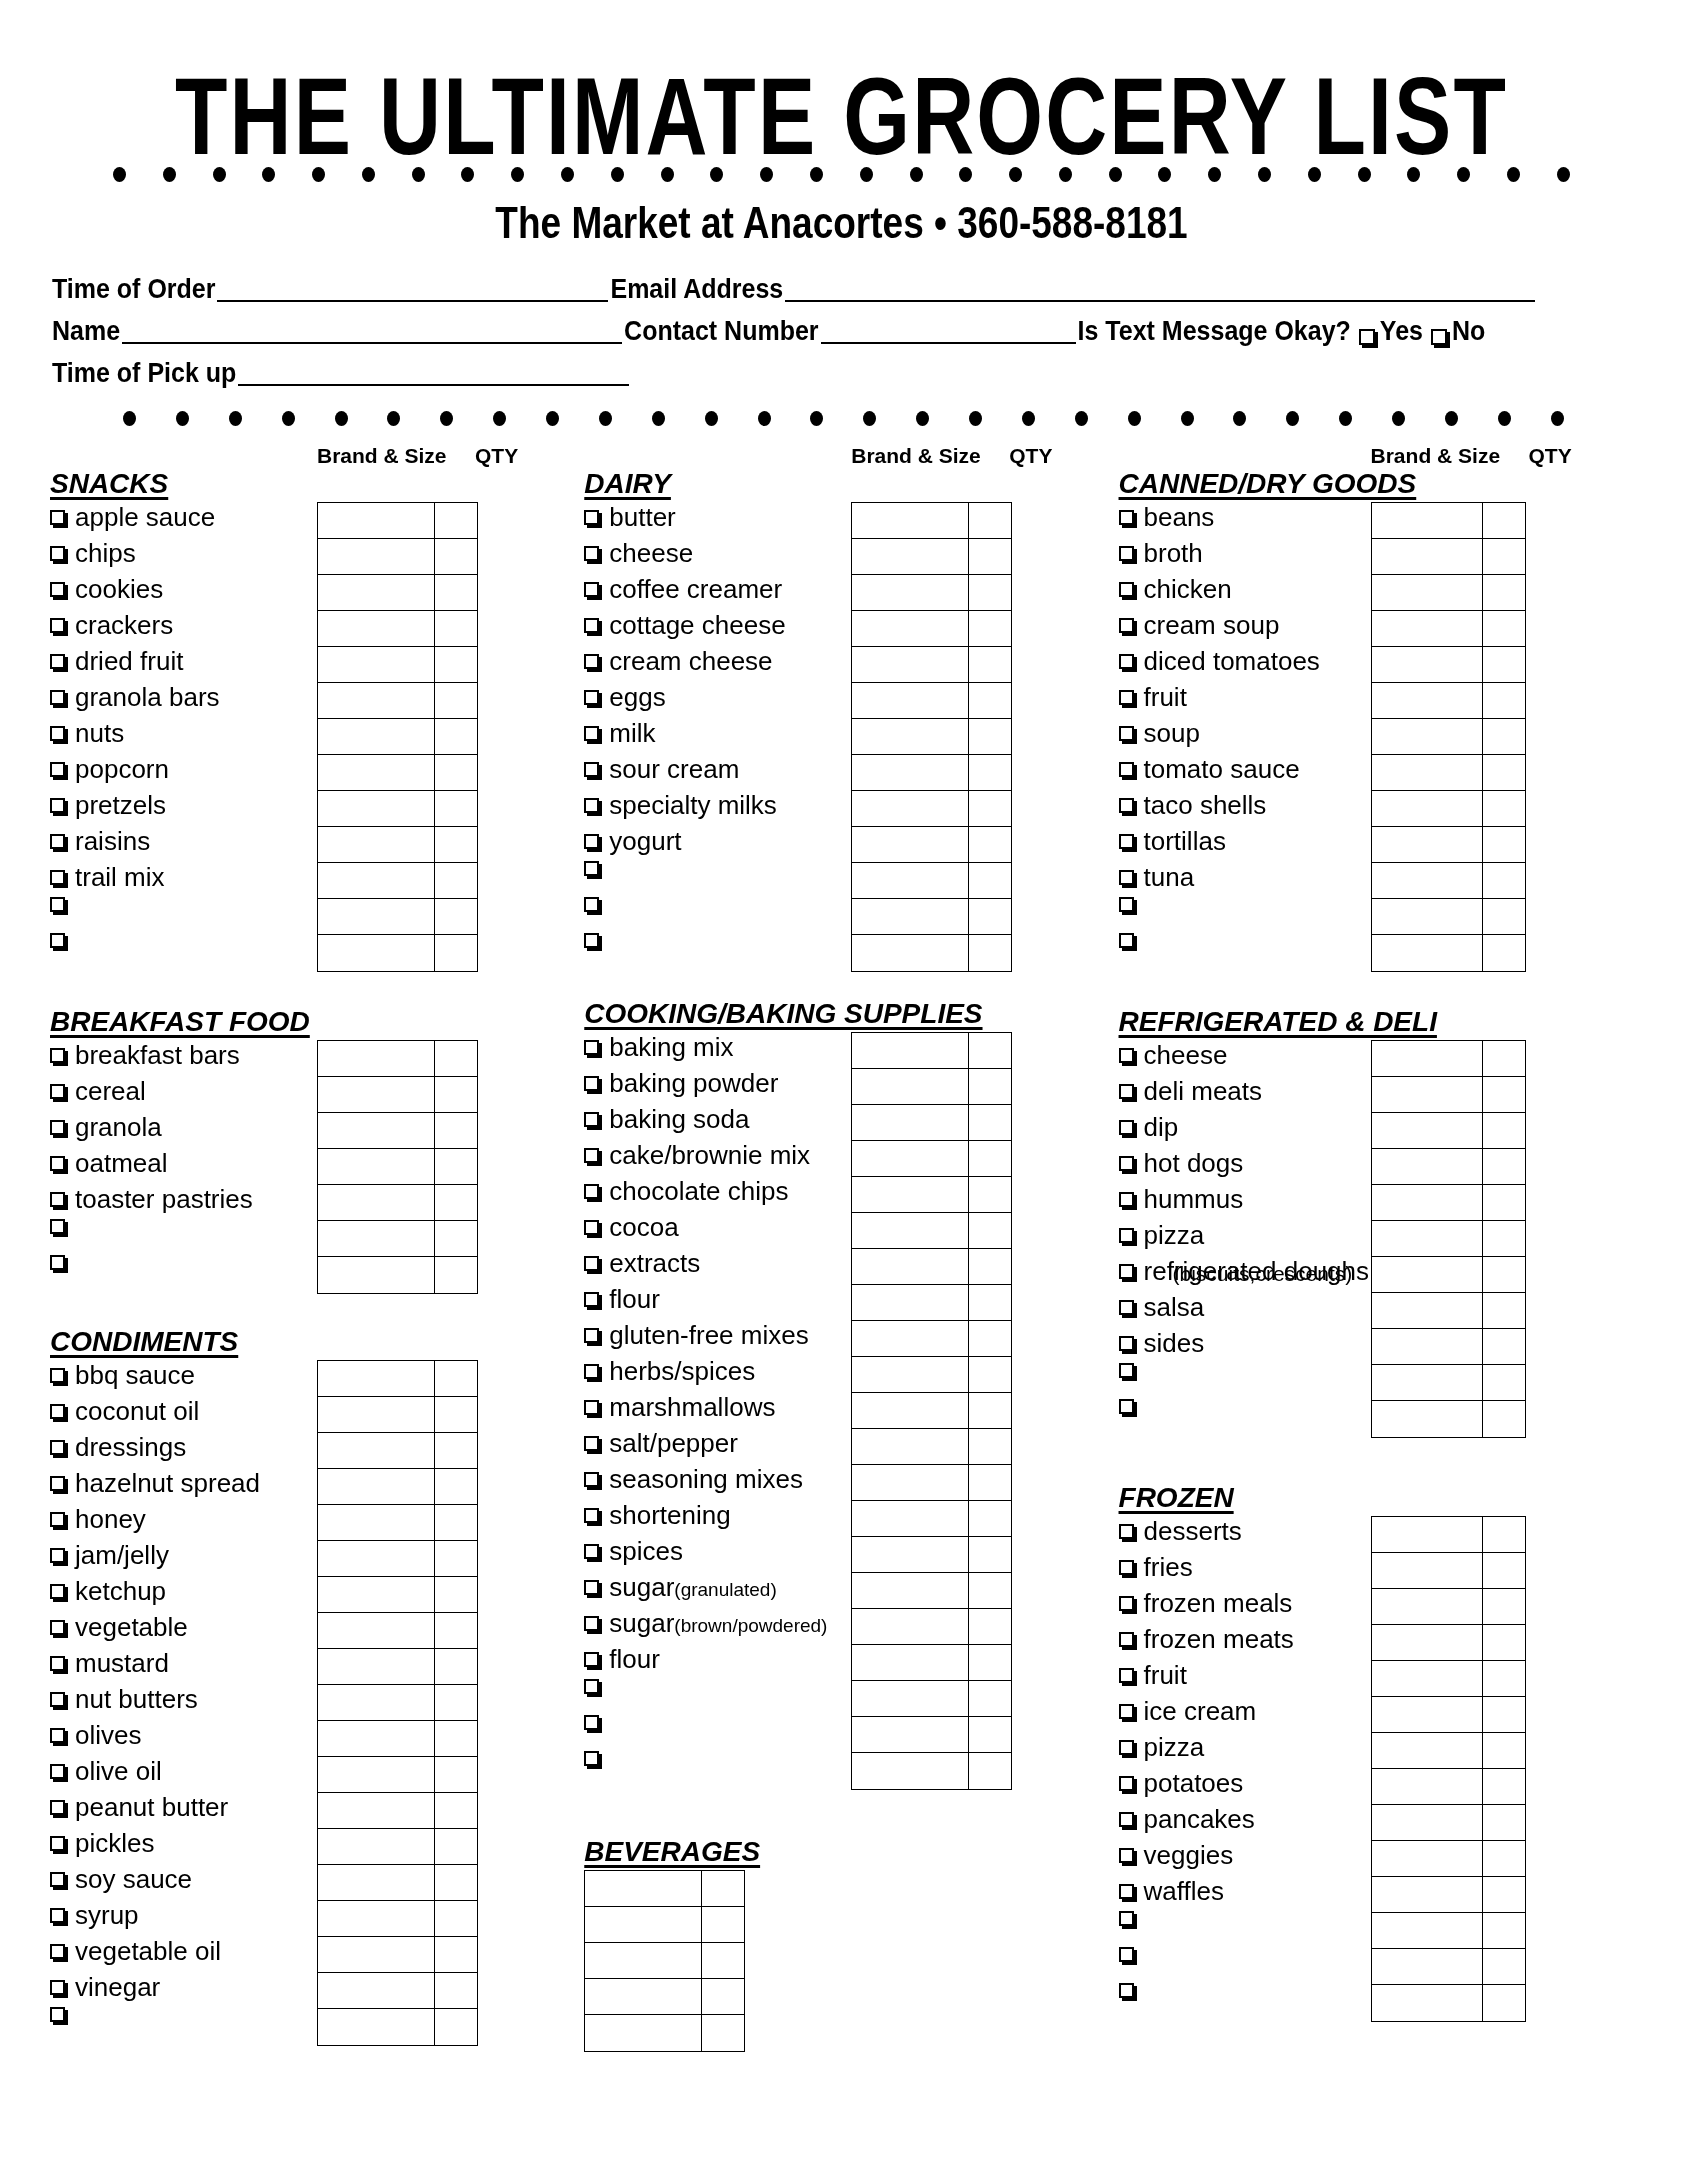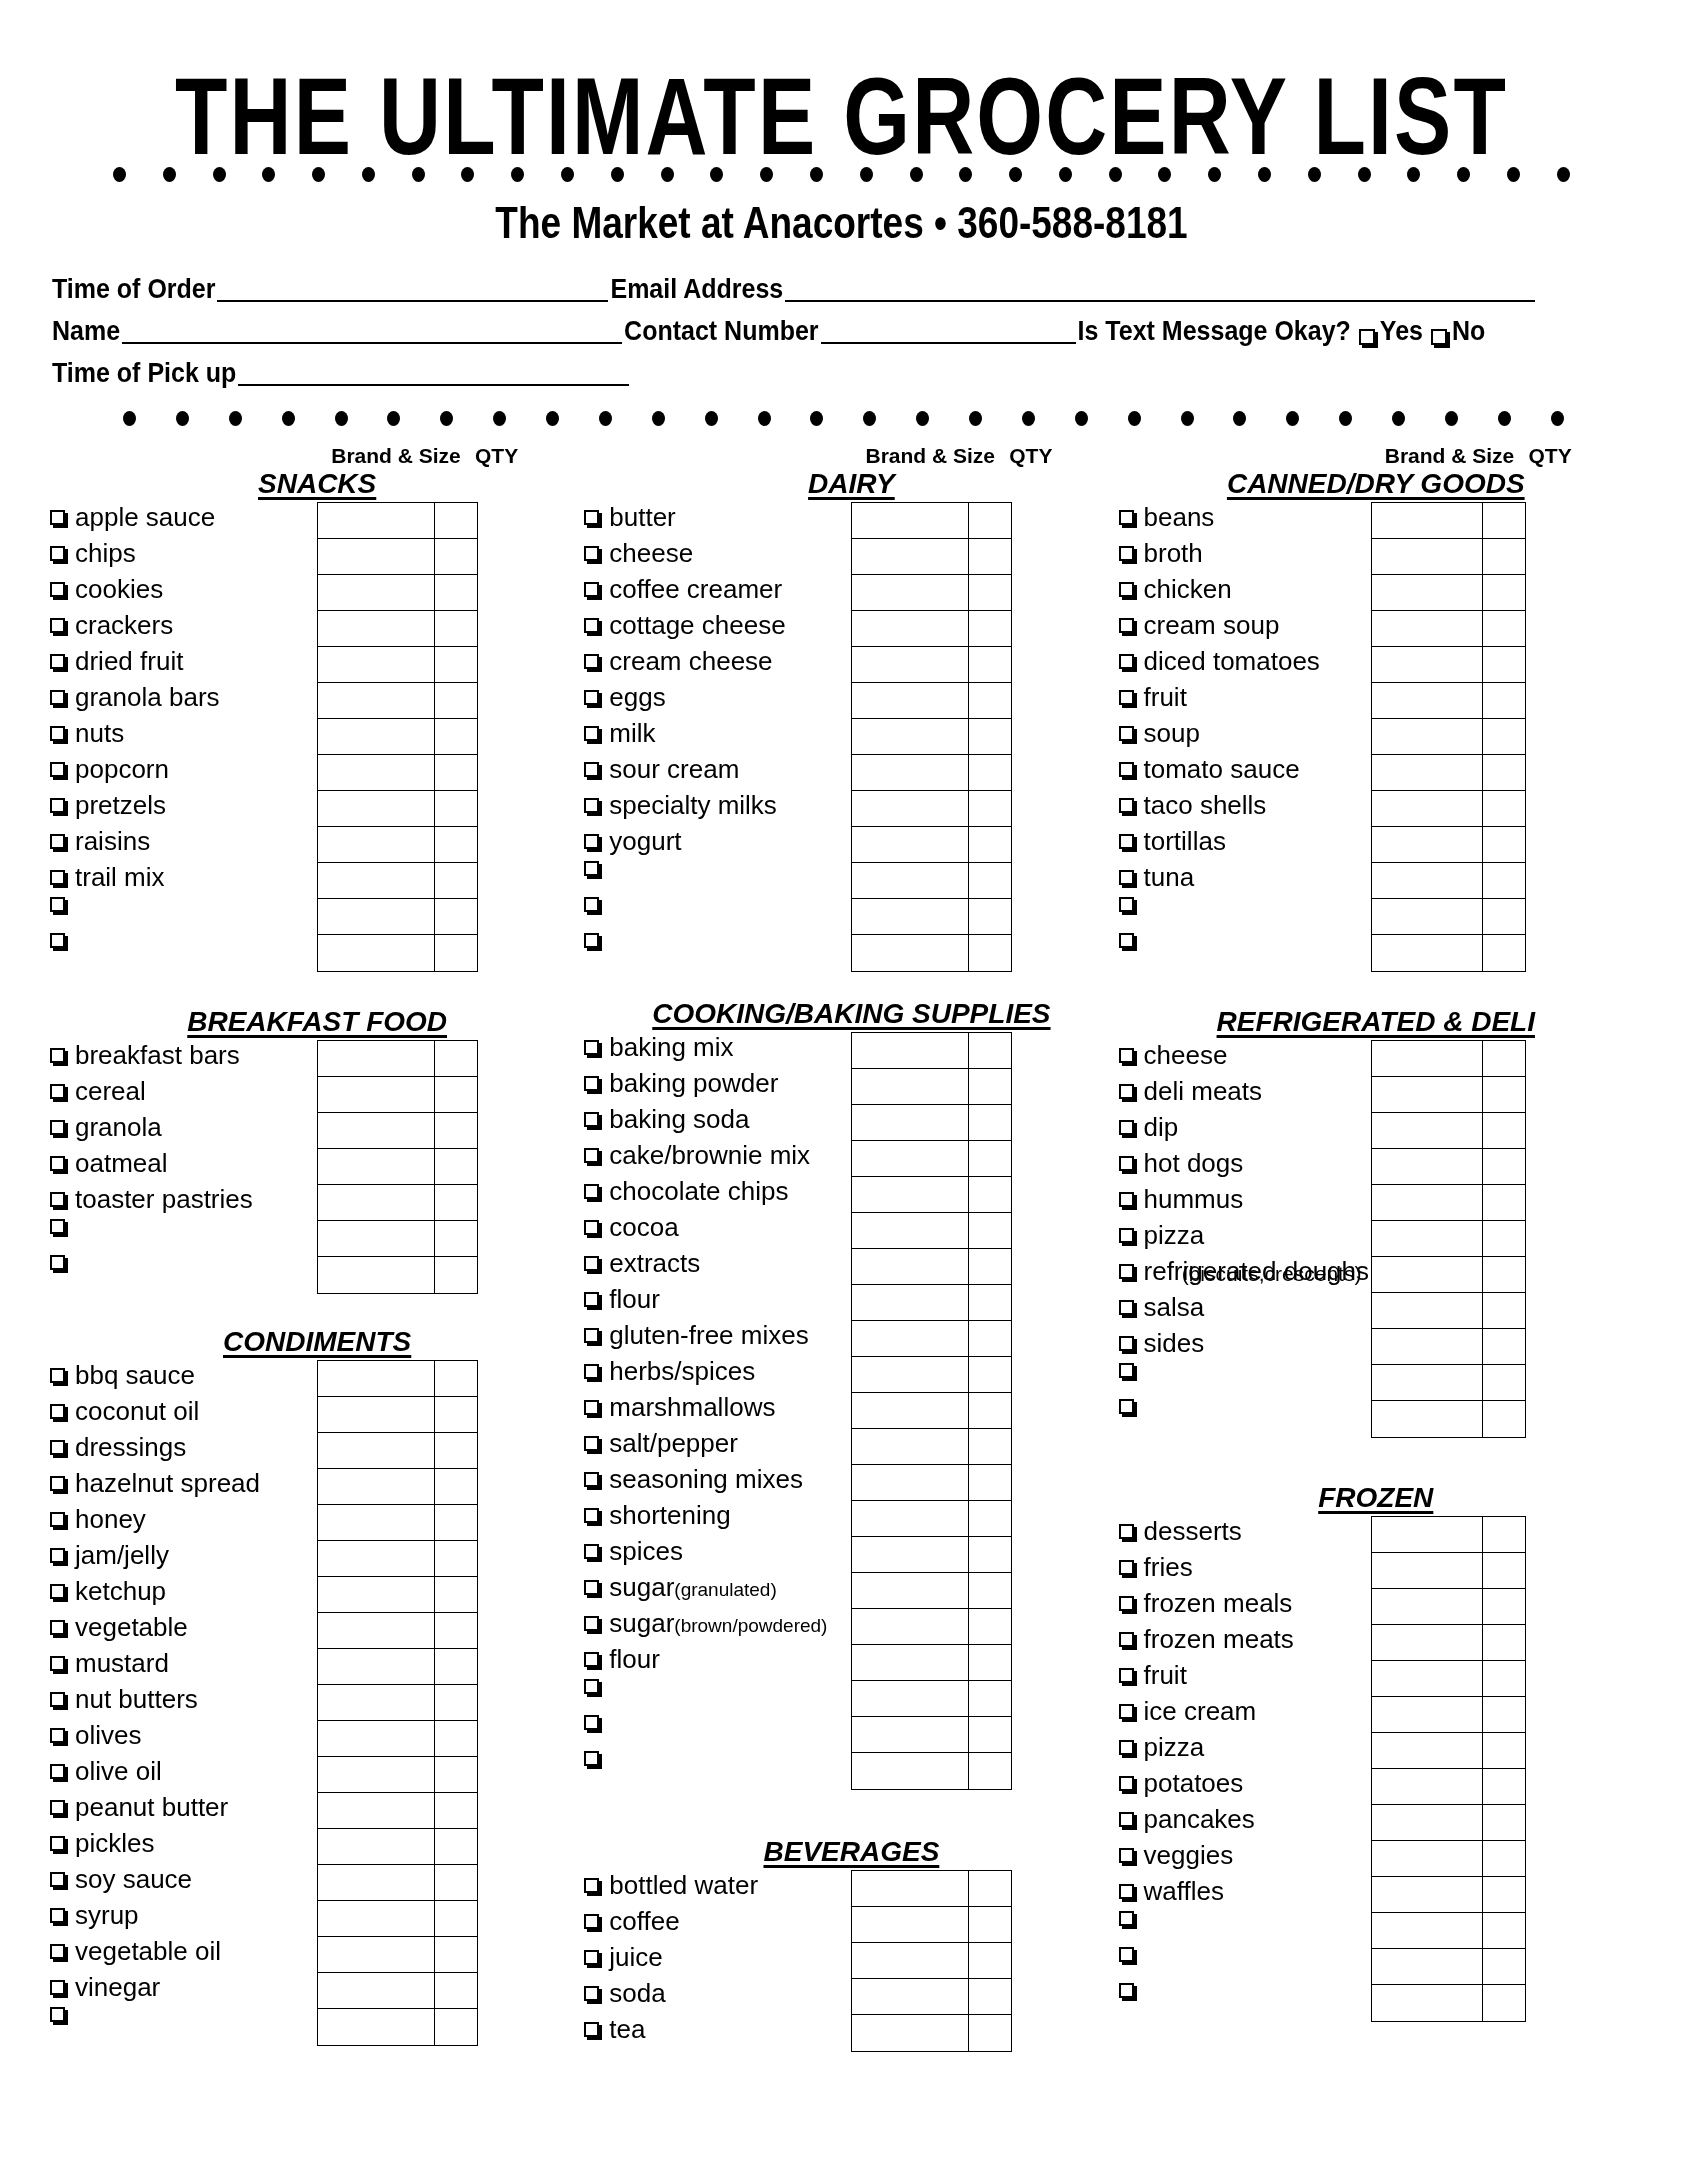--- a/index.html
+++ b/index.html
@@ -95,21 +95,21 @@
     background: #000;
   }
 
   
   .columns {
     display: flex;
     margin-top: 14px;
     padding: 0 6px;
     align-items: flex-start;
   }
-  .col { position: relative; text-align: center; }
+  .col { position: relative; }
   .col-1 { width: 540px; }
   .col-2 { width: 540px; }
   .col-3 { width: 520px; }
 
   .colhead {
     display: flex;
     font-weight: bold;
     font-size: 21px;
     height: 28px;
     align-items: flex-end;
@@ -893,42 +893,20 @@
                 <div class="gc-brand" style="width: 117px;"></div>
                 <div style="width: 42px;"></div>
               </div>
               <div class="gr" style="height: 36px;">
                 <div class="gc-brand" style="width: 117px;"></div>
                 <div style="width: 42px;"></div>
               </div>
             </div>
           </div></div>
         <div class="section" style="margin-top: 46px;"><div class="sectitle">BEVERAGES</div><div class="seclayout">
-            <div class="items" style="width: 267px;">
-              <div class="item">
-                <span class="chk"></span>
-                <span class="lbl">bottled water</span>
-              </div>
-              <div class="item">
-                <span class="chk"></span>
-                <span class="lbl">coffee</span>
-              </div>
-              <div class="item">
-                <span class="chk"></span>
-                <span class="lbl">juice</span>
-              </div>
-              <div class="item">
-                <span class="chk"></span>
-                <span class="lbl">soda</span>
-              </div>
-              <div class="item">
-                <span class="chk"></span>
-                <span class="lbl">tea</span>
-              </div>
-            </div>
             <div class="grid">
               <div class="gr" style="height: 36px;">
                 <div class="gc-brand" style="width: 117px;"></div>
                 <div style="width: 42px;"></div>
               </div>
               <div class="gr" style="height: 36px;">
                 <div class="gc-brand" style="width: 117px;"></div>
                 <div style="width: 42px;"></div>
               </div>
               <div class="gr" style="height: 36px;">

